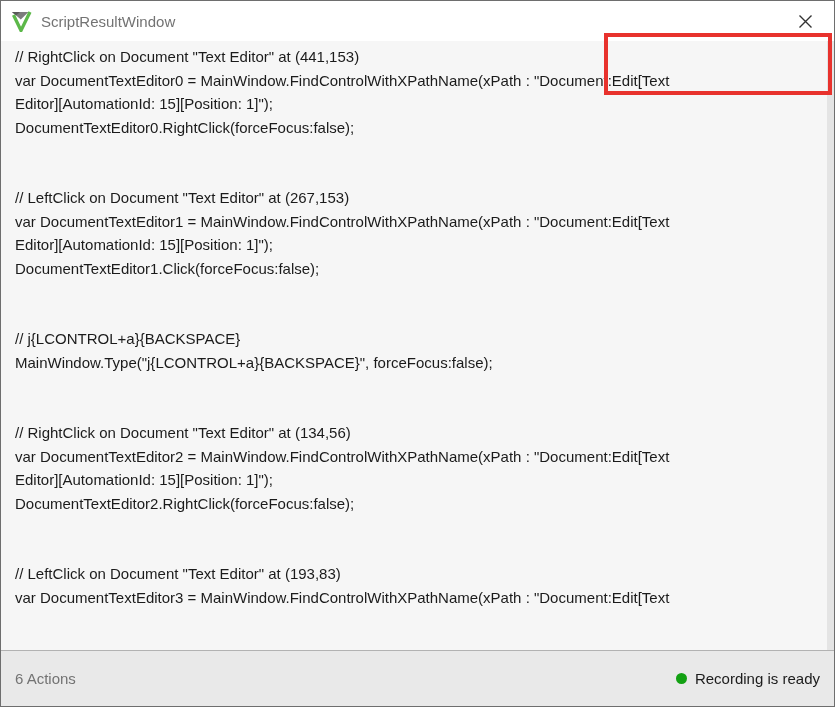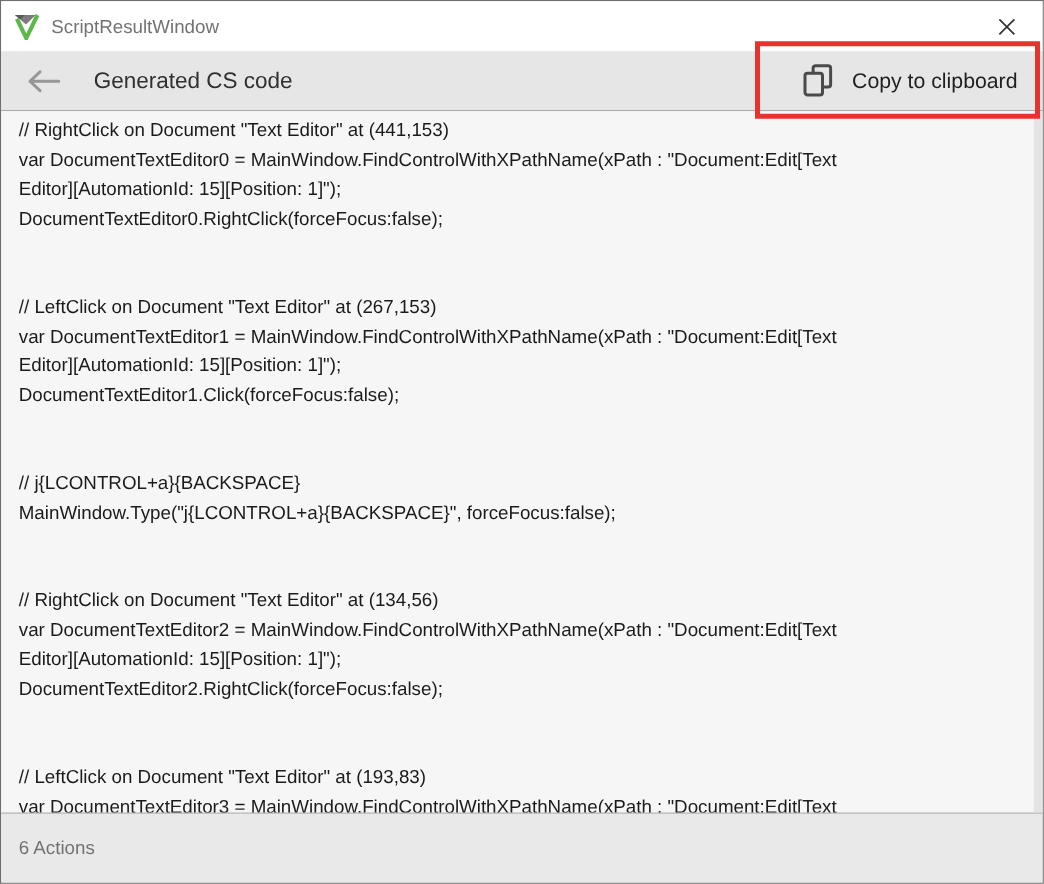--- a/index.html
+++ b/index.html
@@ -79,36 +79,20 @@
     </svg>
     <span class="titlebar-text">ScriptResultWindow</span>
     <span class="titlebar-spacer"></span>
     <div class="close-btn">
       <svg width="15" height="15" viewBox="0 0 15 15">
         <path d="M1.5 1.5 L13.5 13.5 M13.5 1.5 L1.5 13.5" stroke="#333333" stroke-width="1.4" fill="none"></path>
       </svg>
     </div>
   </div>
 
-  <div class="header">
-    <div class="back-btn">
-      <svg width="28" height="20" viewBox="0 0 28 20">
-        <path d="M26 10 L3 10 M11 2.5 L3 10 L11 17.5" stroke="#969696" stroke-width="2.4" fill="none" stroke-linecap="round" stroke-linejoin="round"></path>
-      </svg>
-    </div>
-    <span class="header-title">Generated CS code</span>
-    <span class="header-spacer"></span>
-    <div class="copy-btn">
-      <svg width="25" height="27" viewBox="0 0 25 27">
-        <rect x="8.5" y="1.5" width="14" height="17" rx="2" fill="none" stroke="#4a4a4a" stroke-width="2.4"></rect>
-        <rect x="2" y="7.5" width="14" height="17.5" rx="2" fill="#e6e6e6" stroke="#4a4a4a" stroke-width="2.4"></rect>
-      </svg>
-      <span class="copy-label">Copy to clipboard</span>
-    </div>
-  </div>
 
   <div class="content">
     <div class="code-text">// RightClick on Document "Text Editor" at (441,153)
 var DocumentTextEditor0 = MainWindow.FindControlWithXPathName(xPath : "Document:Edit[Text
 Editor][AutomationId: 15][Position: 1]");
 DocumentTextEditor0.RightClick(forceFocus:false);
 
 
 // LeftClick on Document "Text Editor" at (267,153)
 var DocumentTextEditor1 = MainWindow.FindControlWithXPathName(xPath : "Document:Edit[Text
@@ -127,17 +111,21 @@
 
 
 // LeftClick on Document "Text Editor" at (193,83)
 var DocumentTextEditor3 = MainWindow.FindControlWithXPathName(xPath : "Document:Edit[Text</div>
     <div class="scrollbar-track"></div>
   </div>
 
   <div class="footer">
     <span class="footer-left">6 Actions</span>
     <span class="footer-spacer"></span>
+    <div class="status">
+      <span class="status-dot"></span>
+      <span class="status-label">Recording is ready</span>
+    </div>
   </div>
 
 </div>
 
 <div class="annotation-rect"></div>
 
 </body></html>

